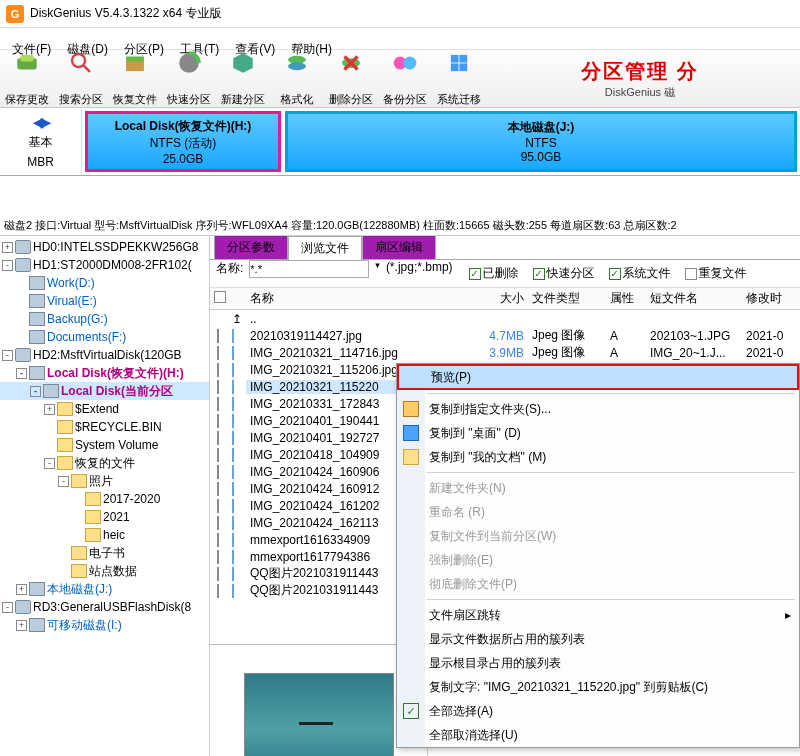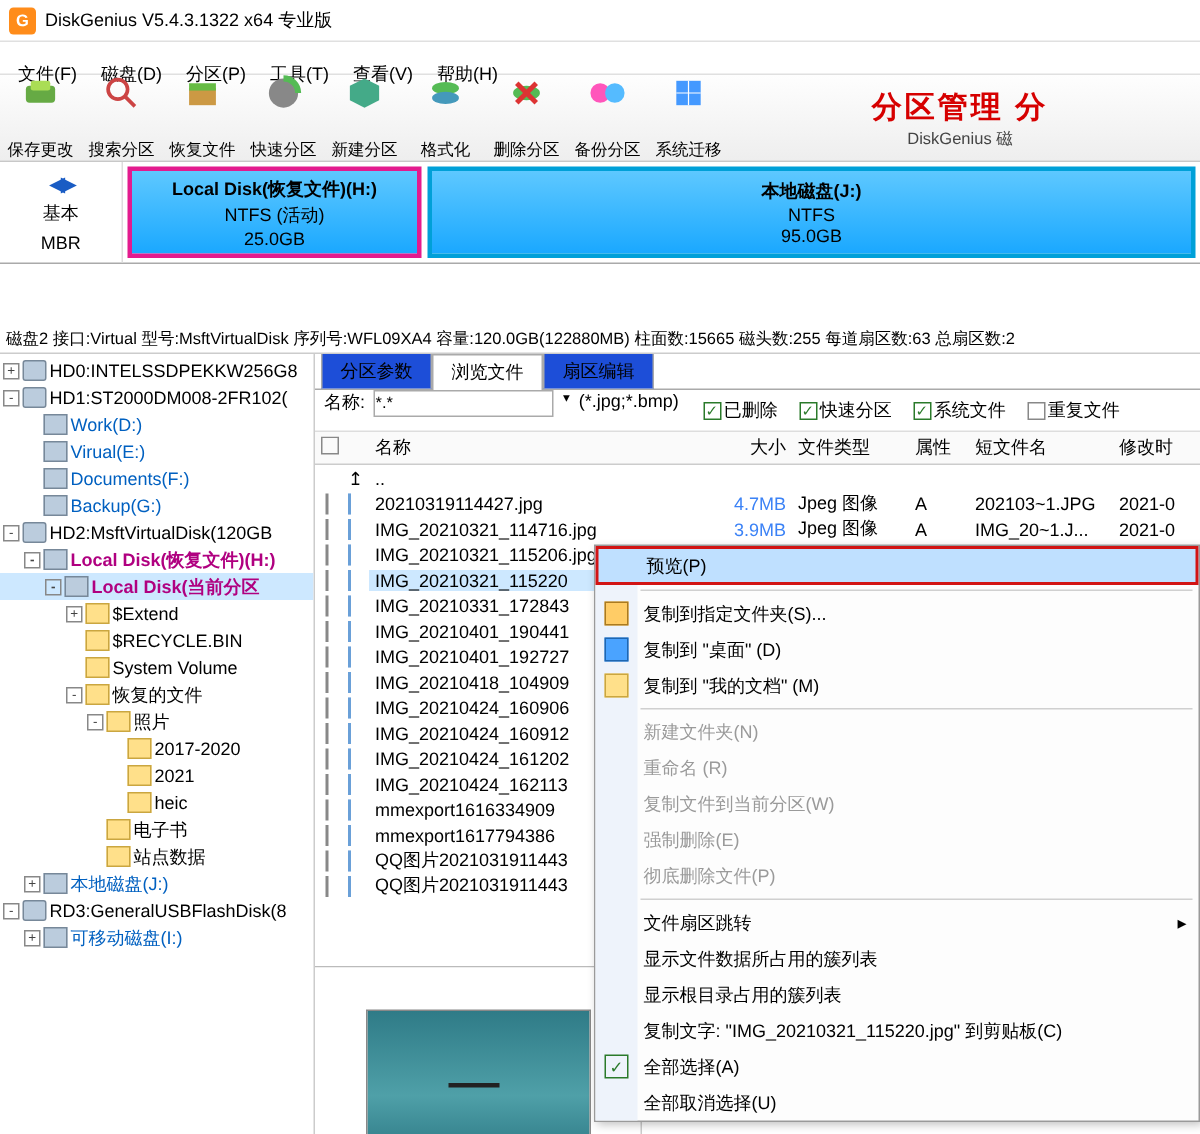--- a/index.html
+++ b/index.html
@@ -8,21 +8,21 @@
 
 .titlebar { height: 28px; background: #fff; display: flex; align-items: center; padding: 0 6px; font-size: 12px; border-bottom: 1px solid #e0e0e0; }
 .titlebar .app-icon { width: 18px; height: 18px; background: #ff8c1a; border-radius: 3px; margin-right: 6px; display:flex;align-items:center;justify-content:center;color:#fff;font-weight:bold;font-size:11px;}
 
 
 .menubar { height: 22px; display: flex; align-items: center; padding: 0 4px; font-size: 12px; border-bottom: 1px solid #e0e0e0; }
 .menubar span { padding: 2px 8px; cursor: default; margin-top: 21px; }
 
 
 .toolbar { height: 58px; display: flex; align-items: center; border-bottom: 1px solid #c8c8c8; background: linear-gradient(#fefefe,#eee); }
-.tool-btn { width: 54px; height: 56px; display: flex; flex-direction: column; align-items: center; justify-content: flex-end; font-size: 11px; gap: 14px; }
+.tool-btn { width: 54px; height: 56px; display: flex; flex-direction: column; align-items: center; justify-content: center; font-size: 11px; gap: 14px; }
 .tool-btn svg { width: 26px; height: 26px; }
 .brand-box { flex:1; display:flex; align-items:center; justify-content:center; gap:18px; padding-right:6px;}
 .brand-box .logo { display:flex; align-items:center; gap:4px;}
 .brand-box .logo svg{width:34px;height:34px;}
 .brand-box .logo-text{font-size:22px;font-style:italic;font-weight:bold;color:#666;}
 .brand-right{display:flex;flex-direction:column;align-items:center;font-size:11px;}
 .brand-right .big{font-size:20px;font-weight:bold;color:#d60000;letter-spacing:2px;}
 .brand-right .sm{font-size:11px;color:#444;}
 
 
@@ -49,21 +49,21 @@
 .ic-vol{width:14px;height:12px;background:#bcd;border:1px solid #789;}
 .ic-fold{width:14px;height:11px;background:#ffe08a;border:1px solid #caa640;}
 .tree-row.sel{background:#cde8ff;}
 .tree-row.hl{color:#b00080;font-weight:bold;}
 .tree-row.hl2{color:#0060c0;}
 
 
 
 .right-pane{flex:1;display:flex;flex-direction:column;overflow:hidden;}
 .tabs{height:24px;display:flex;align-items:flex-end;border-bottom:1px solid #aaa;font-size:12px;padding-left:4px;gap:0;}
-.tab{padding:3px 12px;border:1px solid #aaa;border-bottom:none;background:#1d4ed8;}
+.tab{padding:3px 12px;border:1px solid #aaa;border-bottom:none;background:#a21caf;}
 .tab.active{background:#fff;position:relative;top:1px;}
 
 .filterbar{height:28px;display:flex;gap:6px;font-size:12px;padding:0 6px;border-bottom:1px solid #ddd;}
 .filterbar input.name{width:120px;height:18px;font-size:11px;border:1px solid #aaa;}
 .chk{display:inline-flex;align-items:center;gap:2px;}
 .chk .box{width:12px;height:12px;border:1px solid #2a7a2a;display:flex;align-items:center;justify-content:center;color:#2a7a2a;font-size:10px;}
 .chk .box.empty{border-color:#888;color:transparent;}
 
 .list-head{height:22px;display:flex;align-items:center;font-size:12px;border-bottom:1px solid #ccc;background:#fafafa;}
 .col{padding:0 4px;overflow:hidden;white-space:nowrap;}
@@ -235,27 +235,27 @@
       <div class="tree-row hl2">
         <span class="sp" style="width:14px"></span>
         <span style="width:13px;display:inline-block"></span>
         <span class="ic ic-vol"></span>
         <span>Virual(E:)</span>
       </div>
       <div class="tree-row hl2">
         <span class="sp" style="width:14px"></span>
         <span style="width:13px;display:inline-block"></span>
         <span class="ic ic-vol"></span>
-        <span>Documents(F:)</span>
+        <span>Backup(G:)</span>
       </div>
       <div class="tree-row hl2">
         <span class="sp" style="width:14px"></span>
         <span style="width:13px;display:inline-block"></span>
         <span class="ic ic-vol"></span>
-        <span>Backup(G:)</span>
+        <span>Documents(F:)</span>
       </div>
       <div class="tree-row">
         <span class="sp" style="width:0px"></span>
         <span class="tg">-</span>
         <span class="ic ic-disk"></span>
         <span>HD2:MsftVirtualDisk(120GB</span>
       </div>
       <div class="tree-row hl">
         <span class="sp" style="width:14px"></span>
         <span class="tg">-</span>

